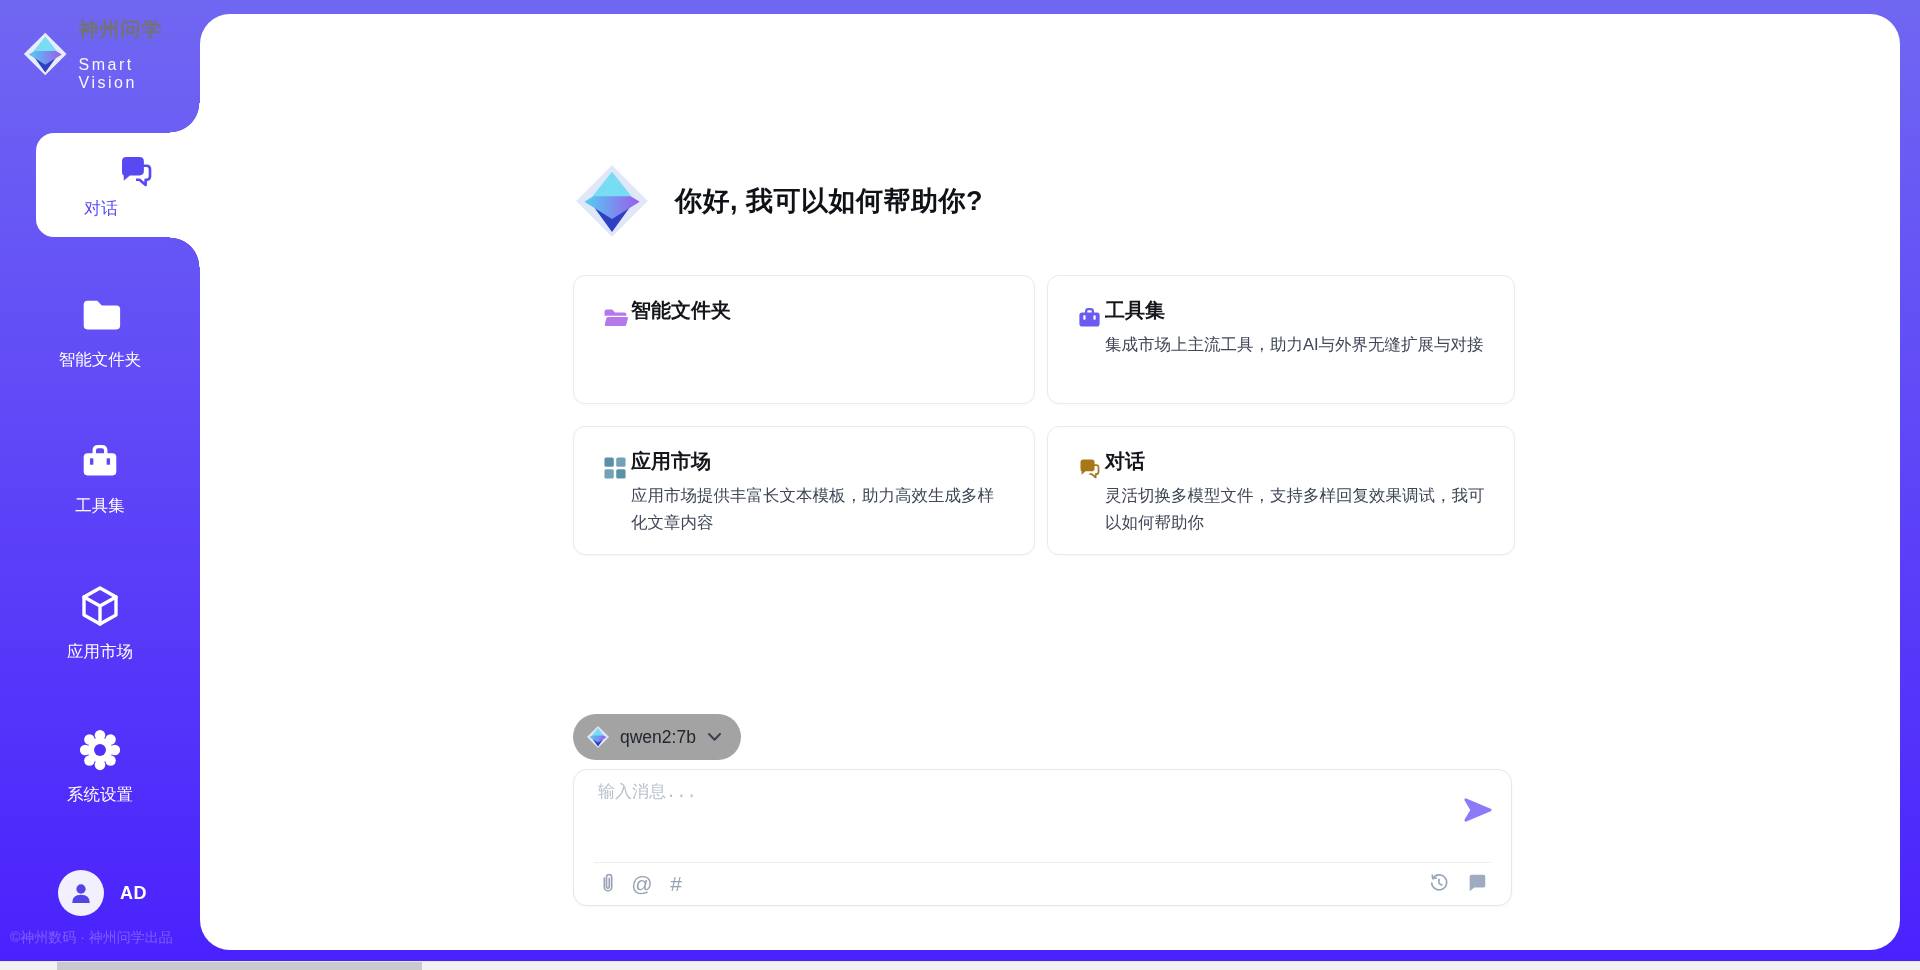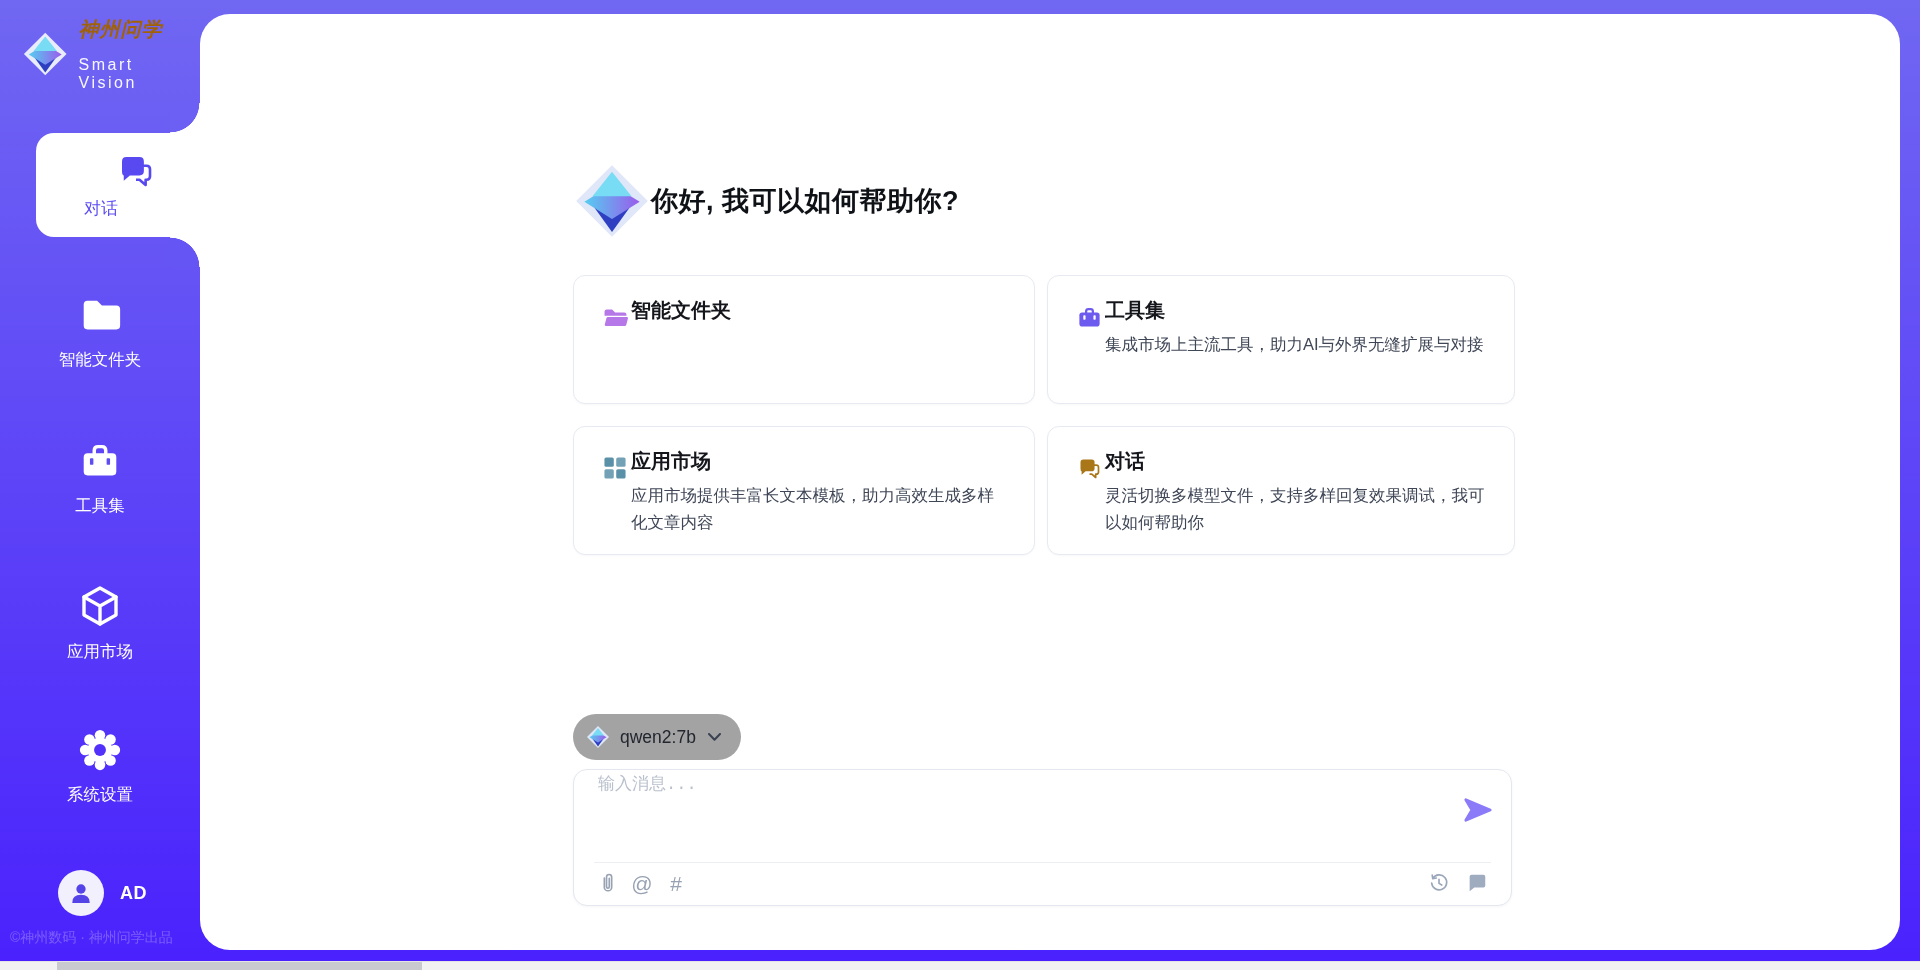--- a/index.html
+++ b/index.html
@@ -6,21 +6,21 @@
   html,body { width:1920px; height:970px; overflow:hidden; }
   body {
     font-family:"Liberation Sans", sans-serif;
     background:linear-gradient(180deg,#7067f2 0%, #4a21fd 100%);
     position:relative;
   }
 
   
   .sidebar { position:absolute; left:0; top:0; width:200px; height:970px; z-index:3; }
   .brand { position:absolute; left:22px; top:16px; display:flex; align-items:center; gap:10px; }
-  .brand-text .cn { color:#a16207; font-size:20px; font-weight:700; letter-spacing:1px;font-style:italic; }
+  .brand-text .cn { color:#737373; font-size:20px; font-weight:700; letter-spacing:1px; }
   .brand-text .en { color:rgba(255,255,255,.95); font-size:16px; letter-spacing:2.5px; word-spacing:5px; margin-top:13px; }
 
   .tab-active {
     position:absolute; left:36px; top:133px; width:168px; height:104px;
     background:#fff; border-radius:18px 0 0 18px; z-index:2;
   }
   .flare { position:absolute; width:30px; height:30px; left:170px; z-index:2; }
   .flare.top    { top:103px; background:radial-gradient(circle at 0 0,    #6c5ff3 0 29px, #fff 29.6px); }
   .flare.bottom { top:237px; background:radial-gradient(circle at 0 100%, #6655f5 0 29px, #fff 29.6px); }
   .tab-active .tab-icon { position:absolute; left:79px; top:17px; }
@@ -41,21 +41,21 @@
   .user-name { color:#fff; font-size:18px; font-weight:600; letter-spacing:.5px; }
   .copyright { position:absolute; left:10px; top:929px; width:190px; color:rgba(255,255,255,.26); font-size:14px; white-space:nowrap; }
 
   
   .content {
     position:absolute; left:200px; top:14px; width:1700px; height:936px;
     background:#fff; border-radius:30px; z-index:1;
   }
   .hub { position:absolute; left:373px; top:0; width:942px; height:936px; }
 
-  .greeting { position:absolute; left:0; top:148px; display:flex; align-items:center; }
+  .greeting { position:absolute; left:0; top:148px; display:flex; align-items:center; gap:24px; }
   .greeting h1 { font-size:27px; font-weight:700; color:#0e1116; letter-spacing:.5px; }
 
   .cards { position:absolute; left:0; top:261px; display:grid; grid-template-columns:462px 468px; column-gap:12px; row-gap:22px; }
   .card {
     position:relative; height:129px; background:#fff;
     border:1px solid #e8eaf1; border-radius:12px; cursor:pointer;
     box-shadow:0 1px 2px rgba(16,24,40,.03);
   }
   .card .card-icon { position:absolute; left:28px; top:28px; }
   .card h3 { position:absolute; left:57px; top:21px; font-size:20px; font-weight:700; color:#14161c; }
@@ -67,21 +67,21 @@
     background:#a3a3a3; border-radius:23px; cursor:pointer;
   }
   .model-pill .model-label { margin:0 12px 0 10px; font-size:17.5px; color:#22262f; }
 
   .composer {
     position:absolute; left:0; top:755px; width:939px; height:137px;
     background:#fff; border:1px solid #e4e7ef; border-radius:14px;
     box-shadow:0 1px 3px rgba(20,20,40,.04);
   }
   .composer textarea {
-    position:absolute; left:24px; top:2px; width:840px; height:52px;
+    position:absolute; left:24px; top:10px; width:840px; height:52px;
     border:none; outline:none; resize:none; background:transparent;
     font-family:Liberation Mono, monospace; font-size:17px; color:#701a75;
   }
   .composer textarea::placeholder { color:#b9c0cd; }
   .send-btn { position:absolute; right:18px; top:25px; width:30px; height:30px; cursor:pointer; }
   .composer .divider { position:absolute; left:20px; right:20px; top:92px; height:1px; background:#eceef3; }
   .tool-ic { position:absolute; top:101px; width:24px; height:24px; display:flex; align-items:center; justify-content:center; cursor:pointer; }
   .ic-clip { left:22px; }
   .ic-at   { left:56px; }
   .ic-hash { left:90px; }

